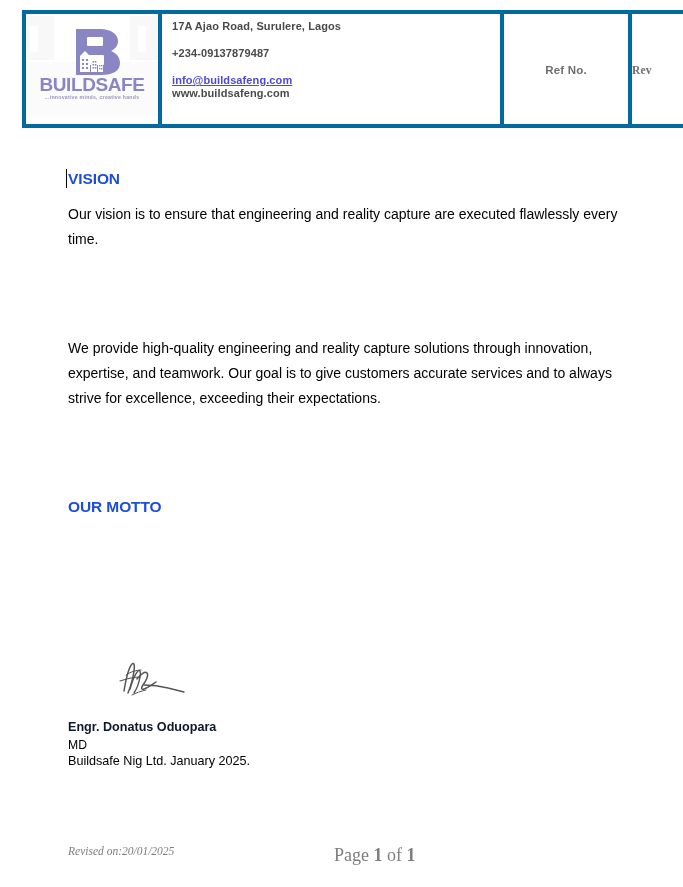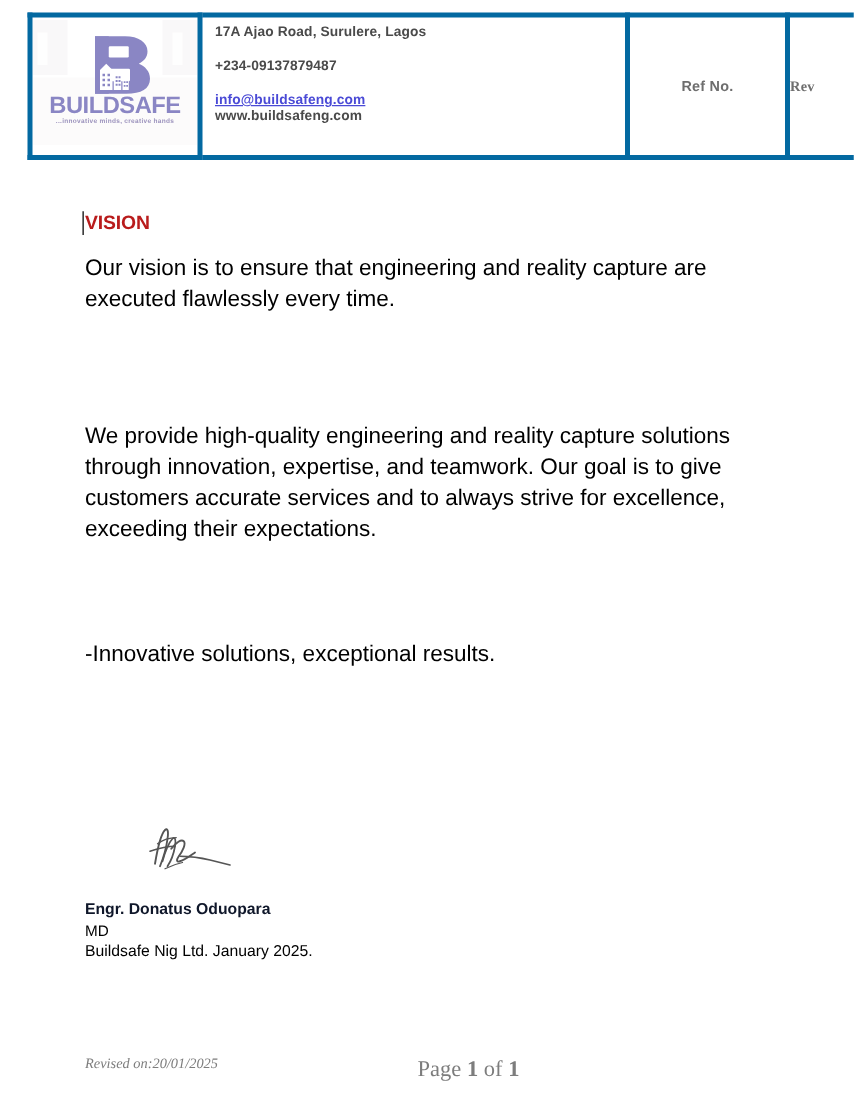--- a/index.html
+++ b/index.html
@@ -155,35 +155,35 @@
   
   .content {
     position: absolute;
     left: 68px;
     top: 160px;
     width: 560px;
   }
   .section-heading {
     font-size: 15.5px;
     font-weight: bold;
-    color: #b91c1c;
+    color: #1d4ed8;
     letter-spacing: -0.1px;
     margin: 0;
     position: relative;
   }
   .caret {
     position: absolute;
     left: -2px;
     top: -1px;
     width: 1px;
     height: 19px;
     background: #000;
   }
   .body-par {
-    font-size: 18px;
+    font-size: 14px;
     color: #000;
     line-height: 25px;
     margin: 0;
   }
 
   .sec-vision { position: absolute; left: 0; top: 10px; width: 560px; }
   .sec-vision .body-par { margin-top: 14px; }
 
   .sec-mission { position: absolute; left: 0; top: 163px; width: 560px; }
   .sec-mission .body-par { margin-top: 13px; }
@@ -342,21 +342,21 @@
       <span class="caret"></span><span>VISION</span>
     </h2>
     <p class="body-par">Our vision is to ensure that engineering and reality capture are executed flawlessly every time.</p>
   </div>
 
   <div class="sec-mission">
     <p class="body-par">We provide high-quality engineering and reality capture solutions through innovation, expertise, and teamwork. Our goal is to give customers accurate services and to always strive for excellence, exceeding their expectations.</p>
   </div>
 
   <div class="sec-motto">
-    <p class="body-par">-Innovative solutions, exceptional results.</p>
+    <h2 class="section-heading">OUR MOTTO</h2>
   </div>
 
 </div>
 
 <div class="sign-block">
   <svg class="signature-img" viewBox="0 0 90 48">
     <g fill="none" stroke="#555" stroke-linecap="round" stroke-linejoin="round">
       <path d="M14 36 C16 24 19 12 22 9 C24 7 25 10 24 16 C23 24 20 33 18 38" stroke-width="1.5"></path>
       <path d="M10 26 C16 24 24 22 30 22" stroke-width="1.2"></path>
       <path d="M20 34 C22 27 25 19 28 16 C30 14 31 17 30 22 C29 28 26 35 24 38" stroke-width="1.4"></path>

